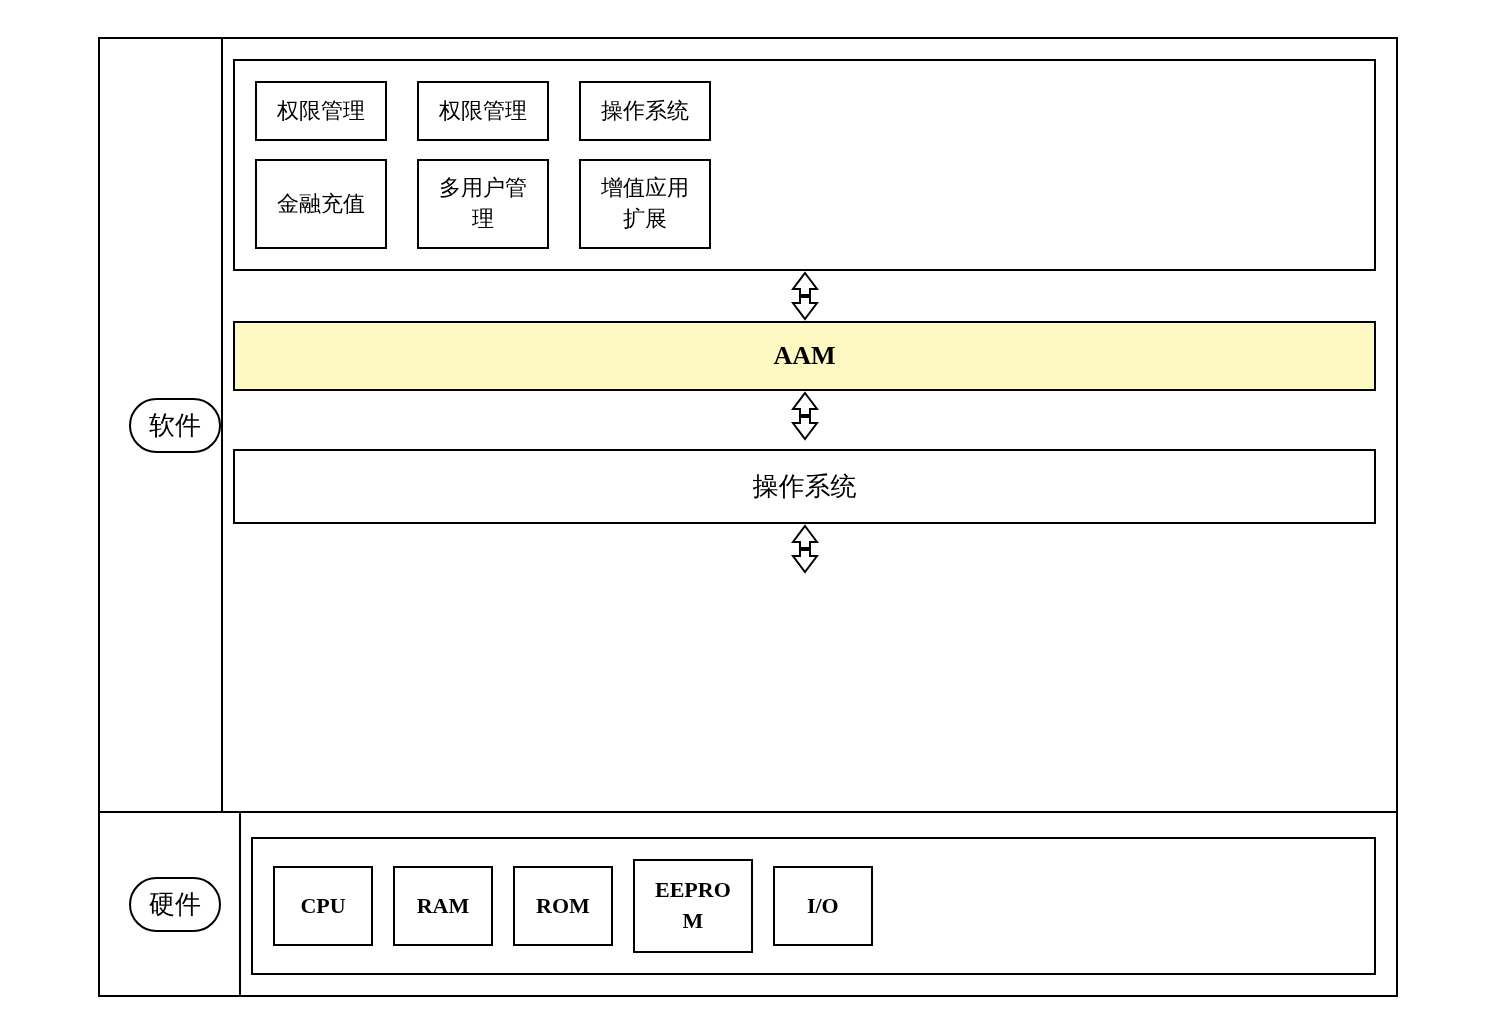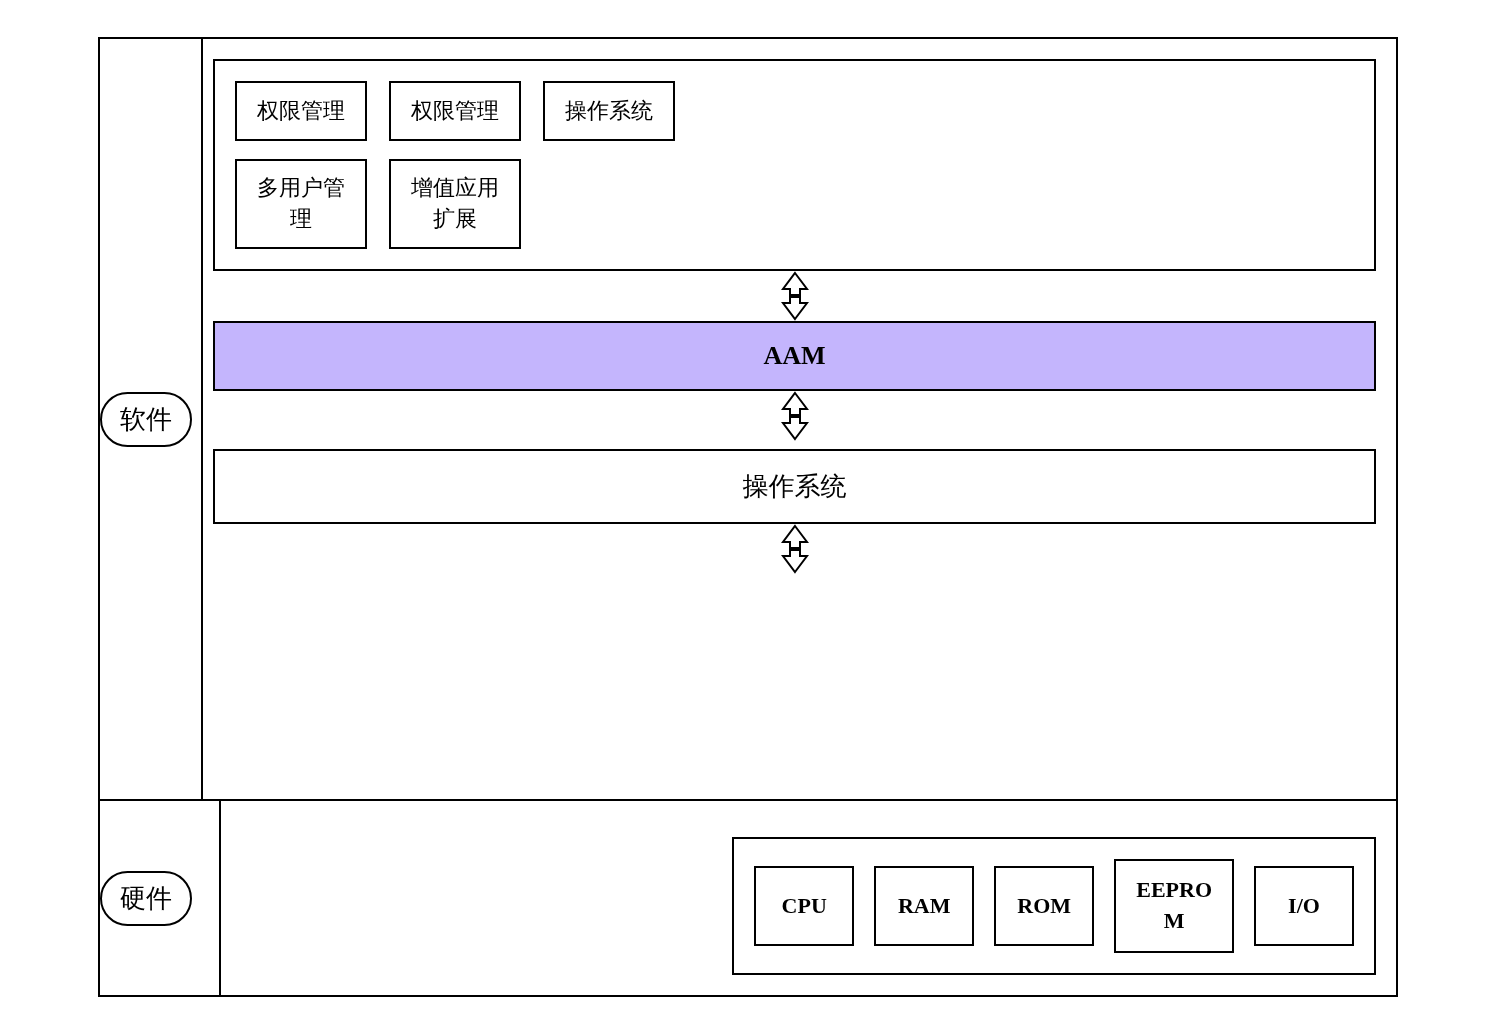--- a/index.html
+++ b/index.html
@@ -32,24 +32,24 @@
       display: flex;
       flex-direction: row;
       align-items: stretch;
       flex: 1;
       border: 2px solid #000;
       border-bottom: none;
       position: relative;
     }
 
     .section-label-area {
-      width: 101px;
-      display: flex;
-      align-items: center;
-      justify-content: flex-start;
+      width: 121px;
+      display: flex;
+      align-items: center;
+      justify-content: flex-end;
       flex-shrink: 0;
     }
 
     .pill-label {
       border: 2px solid #000;
       border-radius: 30px;
       padding: 8px 18px;
       font-size: 26px;
       font-weight: normal;
       background: #fff;
@@ -70,21 +70,21 @@
       border: 2px solid #000;
       padding: 20px;
       display: flex;
       flex-direction: column;
       gap: 18px;
     }
 
     .apps-row {
       display: flex;
       flex-direction: row;
-      gap: 22px;
+      gap: 30px;
     }
 
     .app-box {
       border: 2px solid #000;
       padding: 12px 20px;
       font-size: 22px;
       text-align: center;
       background: #fff;
       min-width: 130px;
       min-height: 60px;
@@ -106,21 +106,21 @@
       height: 50px;
     }
 
     
     .aam-layer {
       border: 2px solid #000;
       padding: 18px;
       font-size: 26px;
       font-weight: bold;
       text-align: center;
-      background: #c4b5fd;
+      background: #fef9c3;
     }
 
     
     .os-layer {
       border: 2px solid #000;
       padding: 18px;
       font-size: 26px;
       text-align: center;
       background: #fff;
       margin-top: 8px;
@@ -132,23 +132,22 @@
       flex-direction: row;
       align-items: stretch;
       border: 2px solid #000;
       gap: 18px;
     }
 
     .hardware-content {
       flex: 1;
       display: flex;
       flex-direction: column;
-      padding: 36px 20px 20px 10px;
+      padding: 24px 20px 20px 10px;
       border-left: 2px solid #000;
-      align-items: flex-end;
     }
 
     
     .hw-boxes-row {
       border: 2px solid #000;
       padding: 20px;
       display: flex;
       flex-direction: row;
       gap: 20px;
       align-items: center;
@@ -179,20 +178,21 @@
     </div>
     <div class="software-content">
 
       <div class="apps-layer">
         <div class="apps-row">
           <div class="app-box">权限管理</div>
           <div class="app-box">权限管理</div>
           <div class="app-box">操作系统</div>
         </div>
         <div class="apps-row">
+          <div class="app-box">金融充值</div>
           <div class="app-box" style="line-height:1.4">多用户管<br>理</div>
           <div class="app-box" style="line-height:1.4">增值应用<br>扩展</div>
         </div>
       </div>
 
       <div class="connector">
         <svg class="arrow-svg" viewBox="0 0 40 50" xmlns="http://www.w3.org/2000/svg">
 
           <polygon points="20,2 32,18 25,18 25,24 15,24 15,18 8,18" fill="none" stroke="#000" stroke-width="2"></polygon>
 

